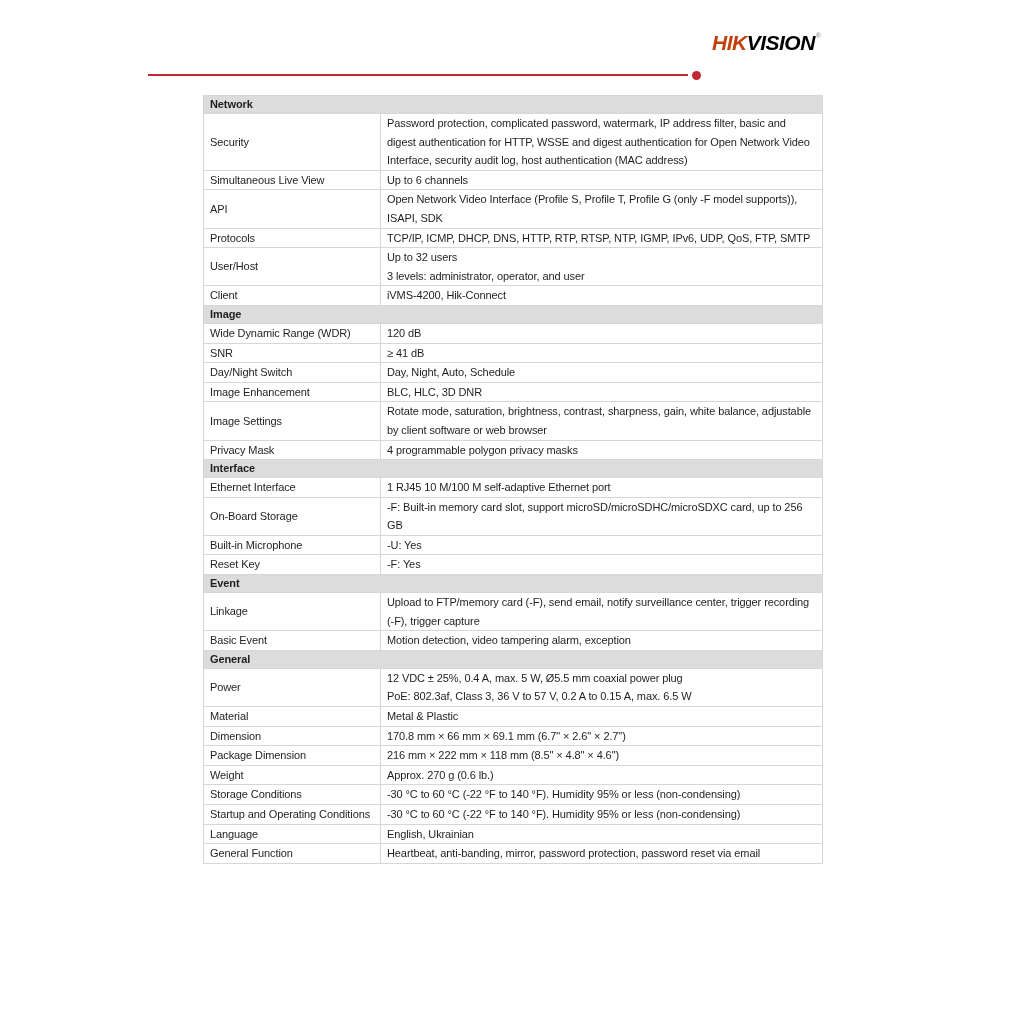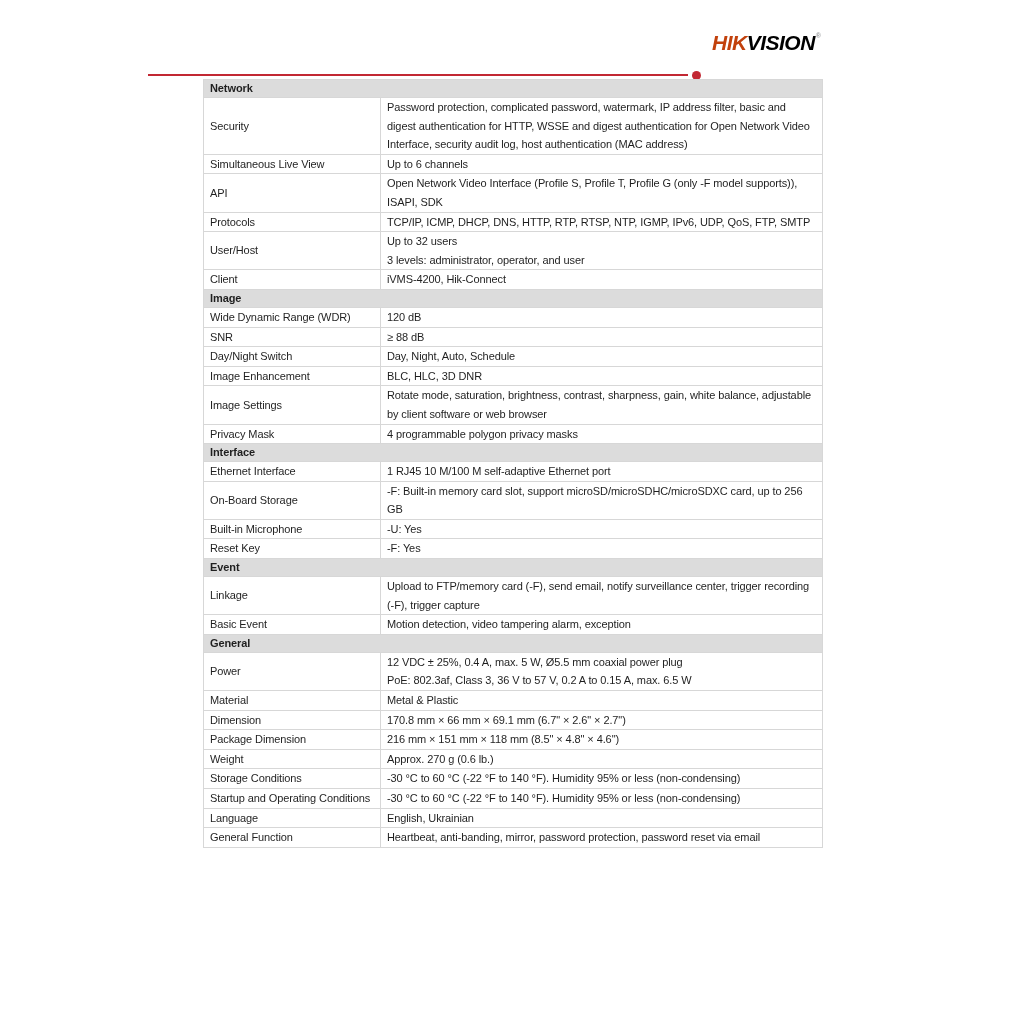--- a/index.html
+++ b/index.html
@@ -25,21 +25,21 @@
     position: absolute; top: 74px; left: 148px;
     width: 540px; height: 2px; background: #c22833;
   }
   .rule-dot {
     position: absolute; top: 71px; left: 692px;
     width: 9px; height: 9px; border-radius: 50%; background: #c22833;
   }
 
   
   table.spec {
-    position: absolute; left: 203px; top: 79px;
+    position: absolute; left: 203px; top: 95px;
     width: 619px; border-collapse: collapse; table-layout: fixed;
   }
   table.spec col.c-label { width: 177px; }
   table.spec col.c-value { width: 442px; }
   table.spec td {
     border: 1px solid #d7d7d7;
     padding: 0 6px;
     vertical-align: middle;
     font-size: 11px;
     letter-spacing: -0.1px;
@@ -136,21 +136,21 @@
           </td>
           <td class="value-cell">
             <div class="vline">120 dB</div>
           </td>
         </tr>
         <tr>
           <td class="label-cell">
             <div>SNR</div>
           </td>
           <td class="value-cell">
-            <div class="vline">≥ 88 dB</div>
+            <div class="vline">≥ 41 dB</div>
           </td>
         </tr>
         <tr>
           <td class="label-cell">
             <div>Day/Night Switch</div>
           </td>
           <td class="value-cell">
             <div class="vline">Day, Night, Auto, Schedule</div>
           </td>
         </tr>
@@ -258,21 +258,21 @@
           </td>
           <td class="value-cell">
             <div class="vline">170.8 mm × 66 mm × 69.1 mm (6.7" × 2.6" × 2.7")</div>
           </td>
         </tr>
         <tr>
           <td class="label-cell">
             <div>Package Dimension</div>
           </td>
           <td class="value-cell">
-            <div class="vline">216 mm × 151 mm × 118 mm (8.5" × 4.8" × 4.6")</div>
+            <div class="vline">216 mm × 222 mm × 118 mm (8.5" × 4.8" × 4.6")</div>
           </td>
         </tr>
         <tr>
           <td class="label-cell">
             <div>Weight</div>
           </td>
           <td class="value-cell">
             <div class="vline">Approx. 270 g (0.6 lb.)</div>
           </td>
         </tr>

